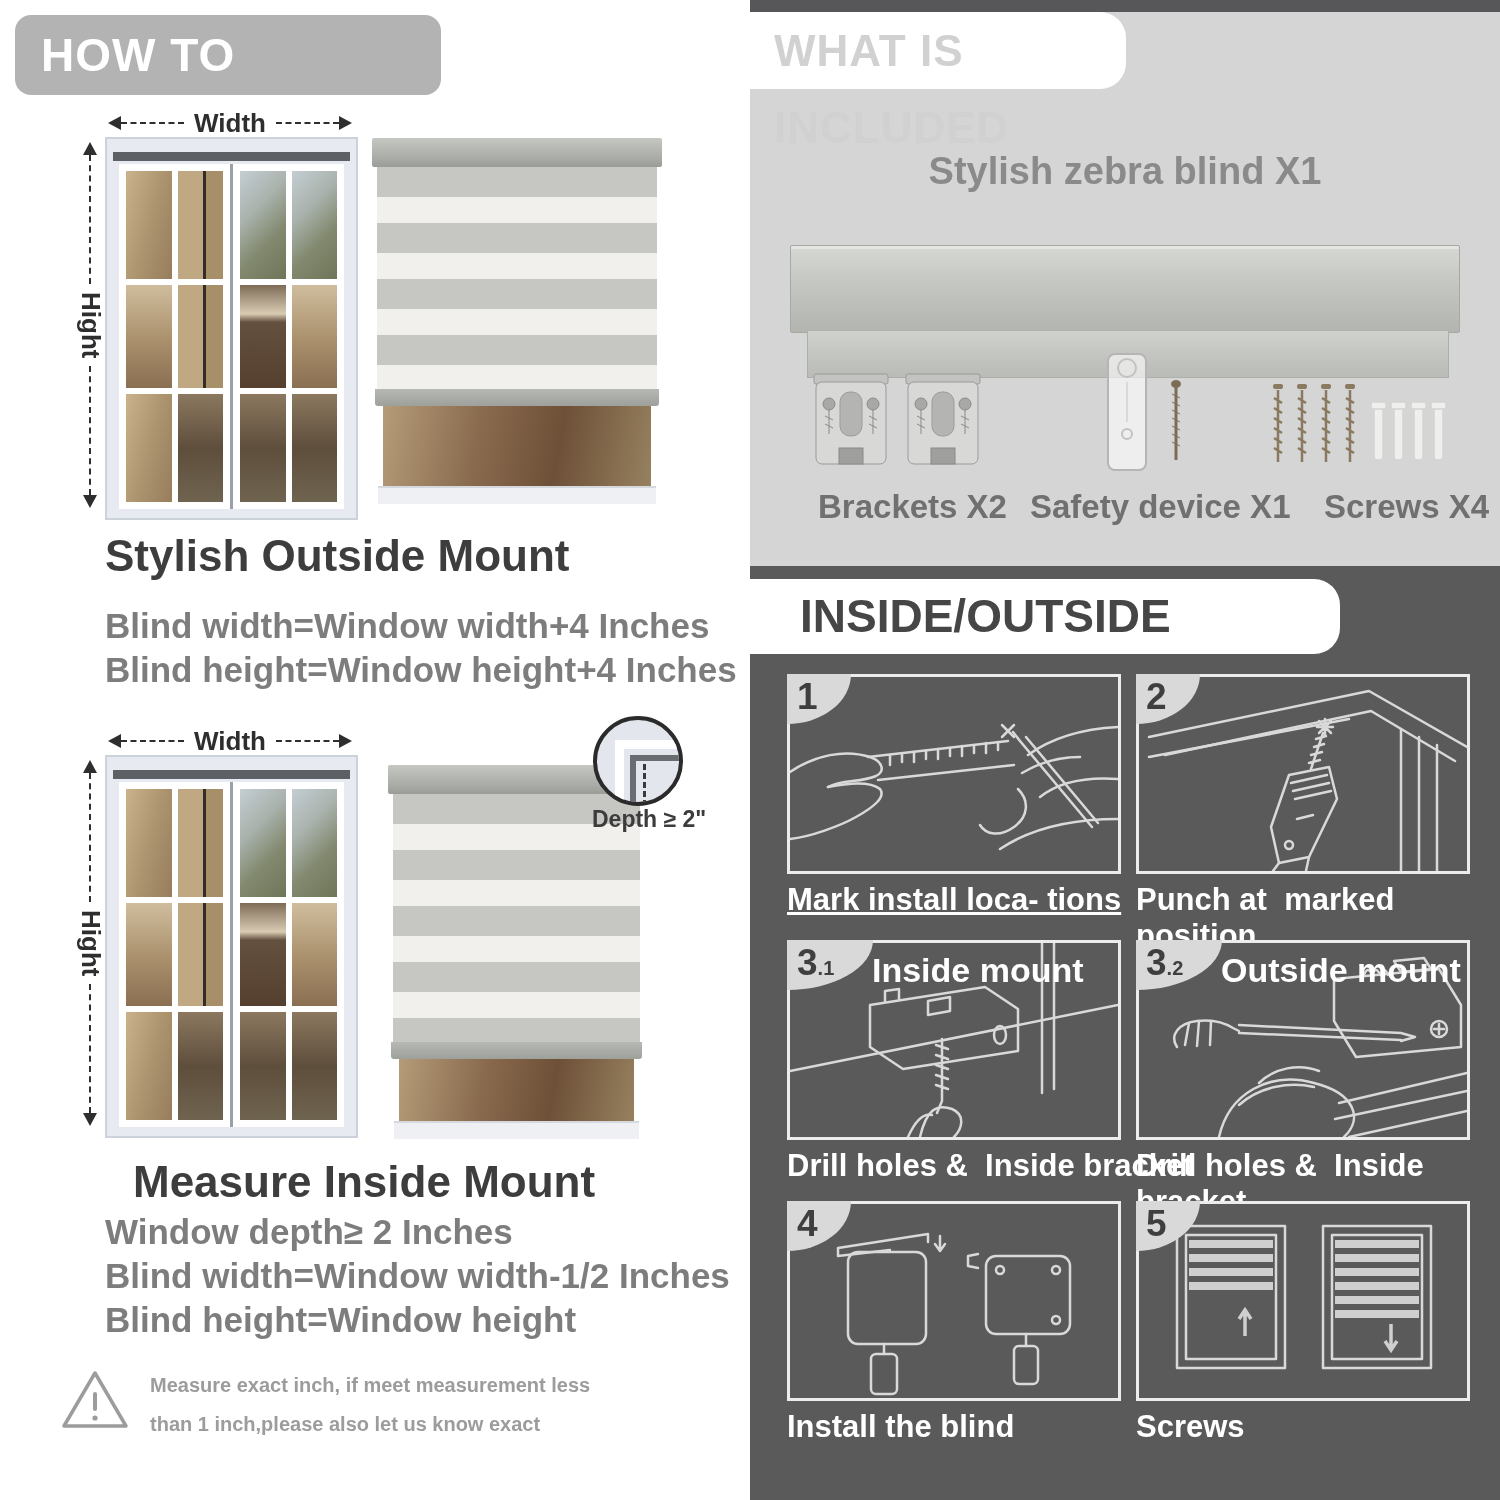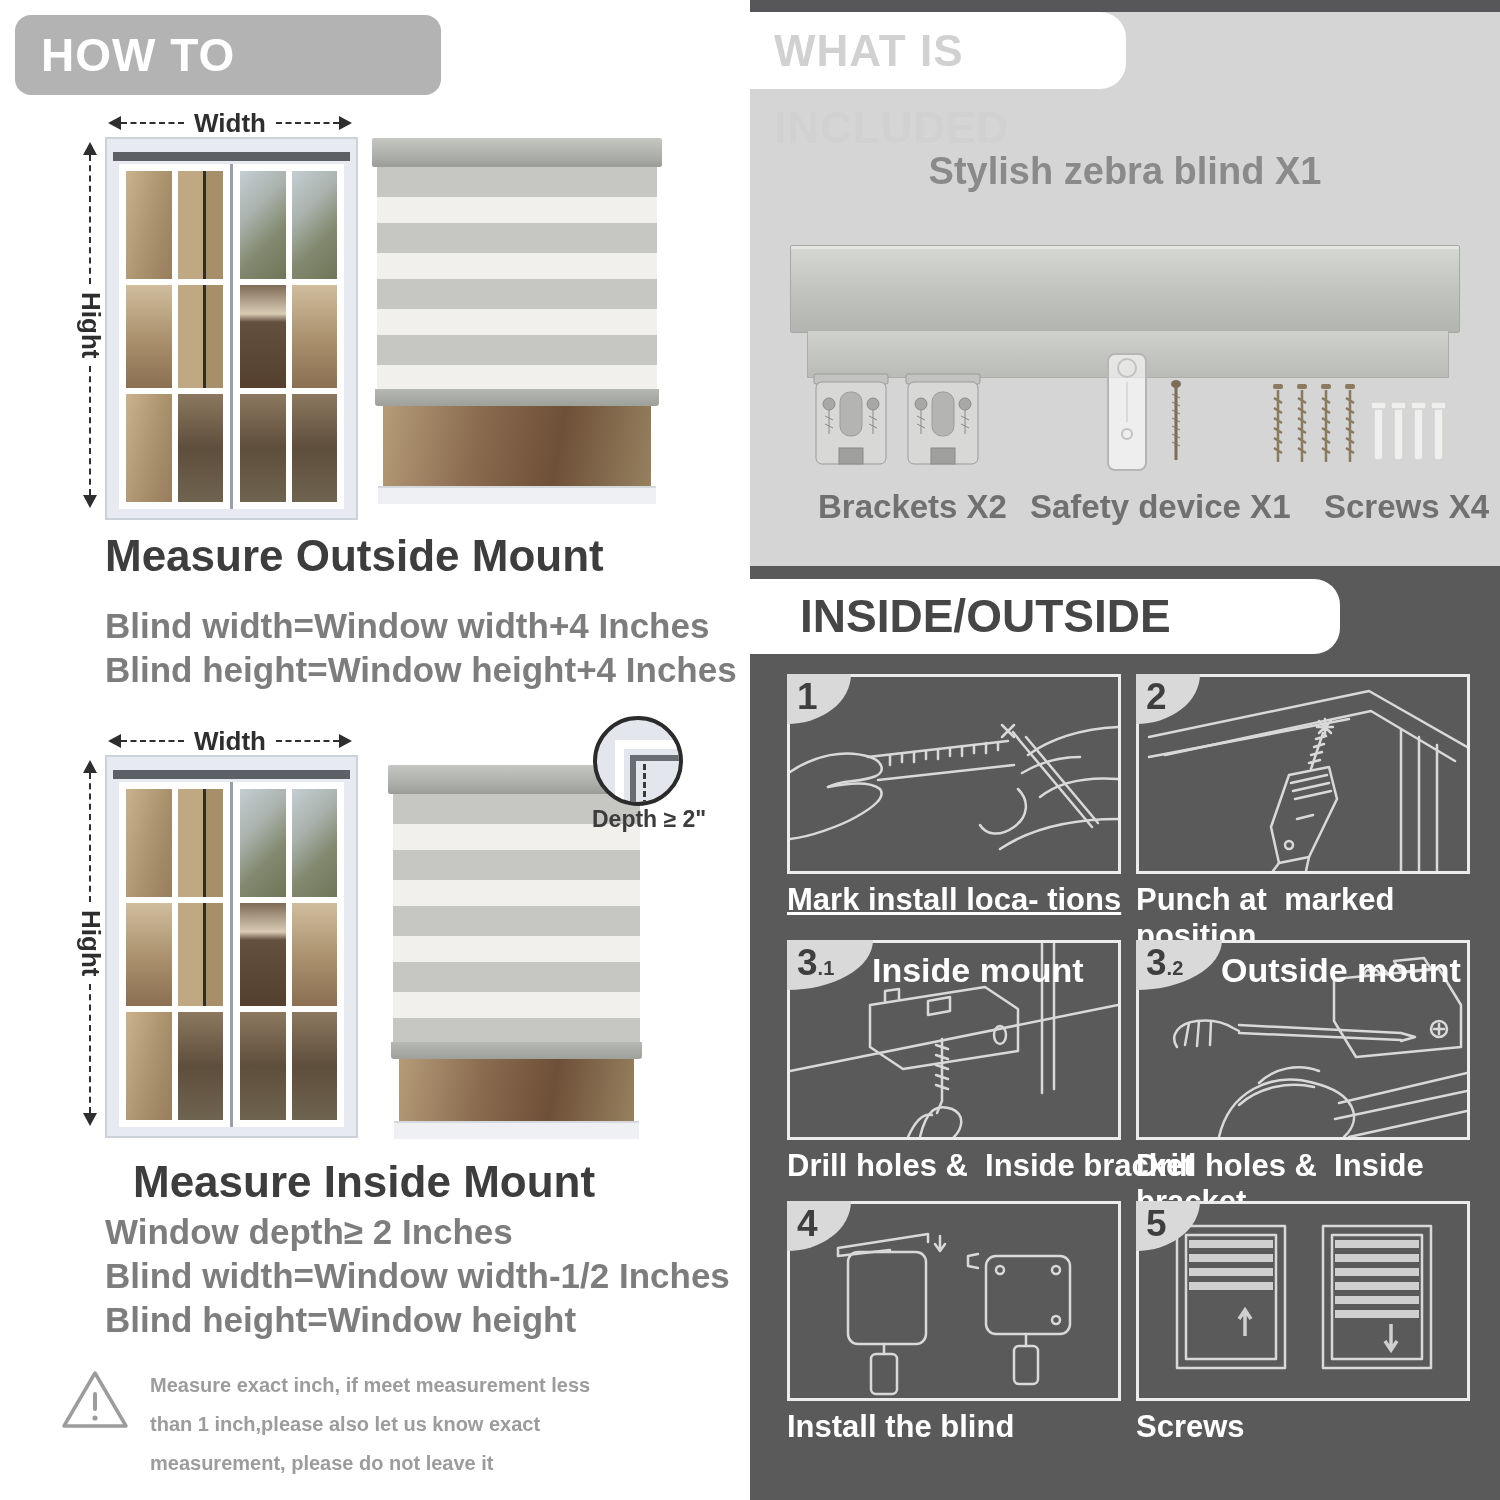--- a/index.html
+++ b/index.html
@@ -149,21 +149,21 @@
   </div>
 
   <div class="blind" style="left:372px; top:138px; width:290px;">
     <div class="cassette"></div>
     <div class="stripes" style="height:222px;"></div>
     <div class="rail"></div>
     <div class="photo" style="height:80px;"></div>
     <div class="sill"></div>
   </div>
 
-  <div class="h1" style="left:105px; top:531px;">Measure Outside Mount</div>
+  <div class="h1" style="left:105px; top:531px;">Stylish Outside Mount</div>
   <div class="sub-lines" style="left:105px; top:604px;">
     <div>Blind width=Window width+4 Inches</div>
     <div>Blind height=Window height+4 Inches</div>
   </div>
 
   <div class="h-arrow" style="left:108px; top:730px; width:244px;">
     <div class="tri-left"></div>
     <div class="hdash"></div>
     <div class="arrow-label">Width</div>
     <div class="hdash"></div>
@@ -223,21 +223,20 @@
 
   <div class="warn">
     <svg width="70" height="70" viewBox="0 0 70 70">
       <path d="M35,7 L66,60 L4,60 Z" fill="none" stroke="#9c9c9c" stroke-width="3.5" stroke-linejoin="round"></path>
       <line x1="35" y1="28" x2="35" y2="43" stroke="#9c9c9c" stroke-width="4" stroke-linecap="round"></line>
       <circle cx="35" cy="52" r="2.6" fill="#9c9c9c"></circle>
     </svg>
     <div class="warn-text">
       <div>Measure exact inch, if meet measurement less</div>
       <div>than 1 inch,please also let us know exact</div>
-      <div>measurement, please do not leave it</div>
     </div>
   </div>
 
   <div class="banner-included">WHAT IS INCLUDED</div>
   <div class="product-title">Stylish zebra blind X1</div>
 
   <div class="headrail"></div>
   <div class="valance"></div>
 
   <div class="item-group" style="left:812px; top:368px;">

